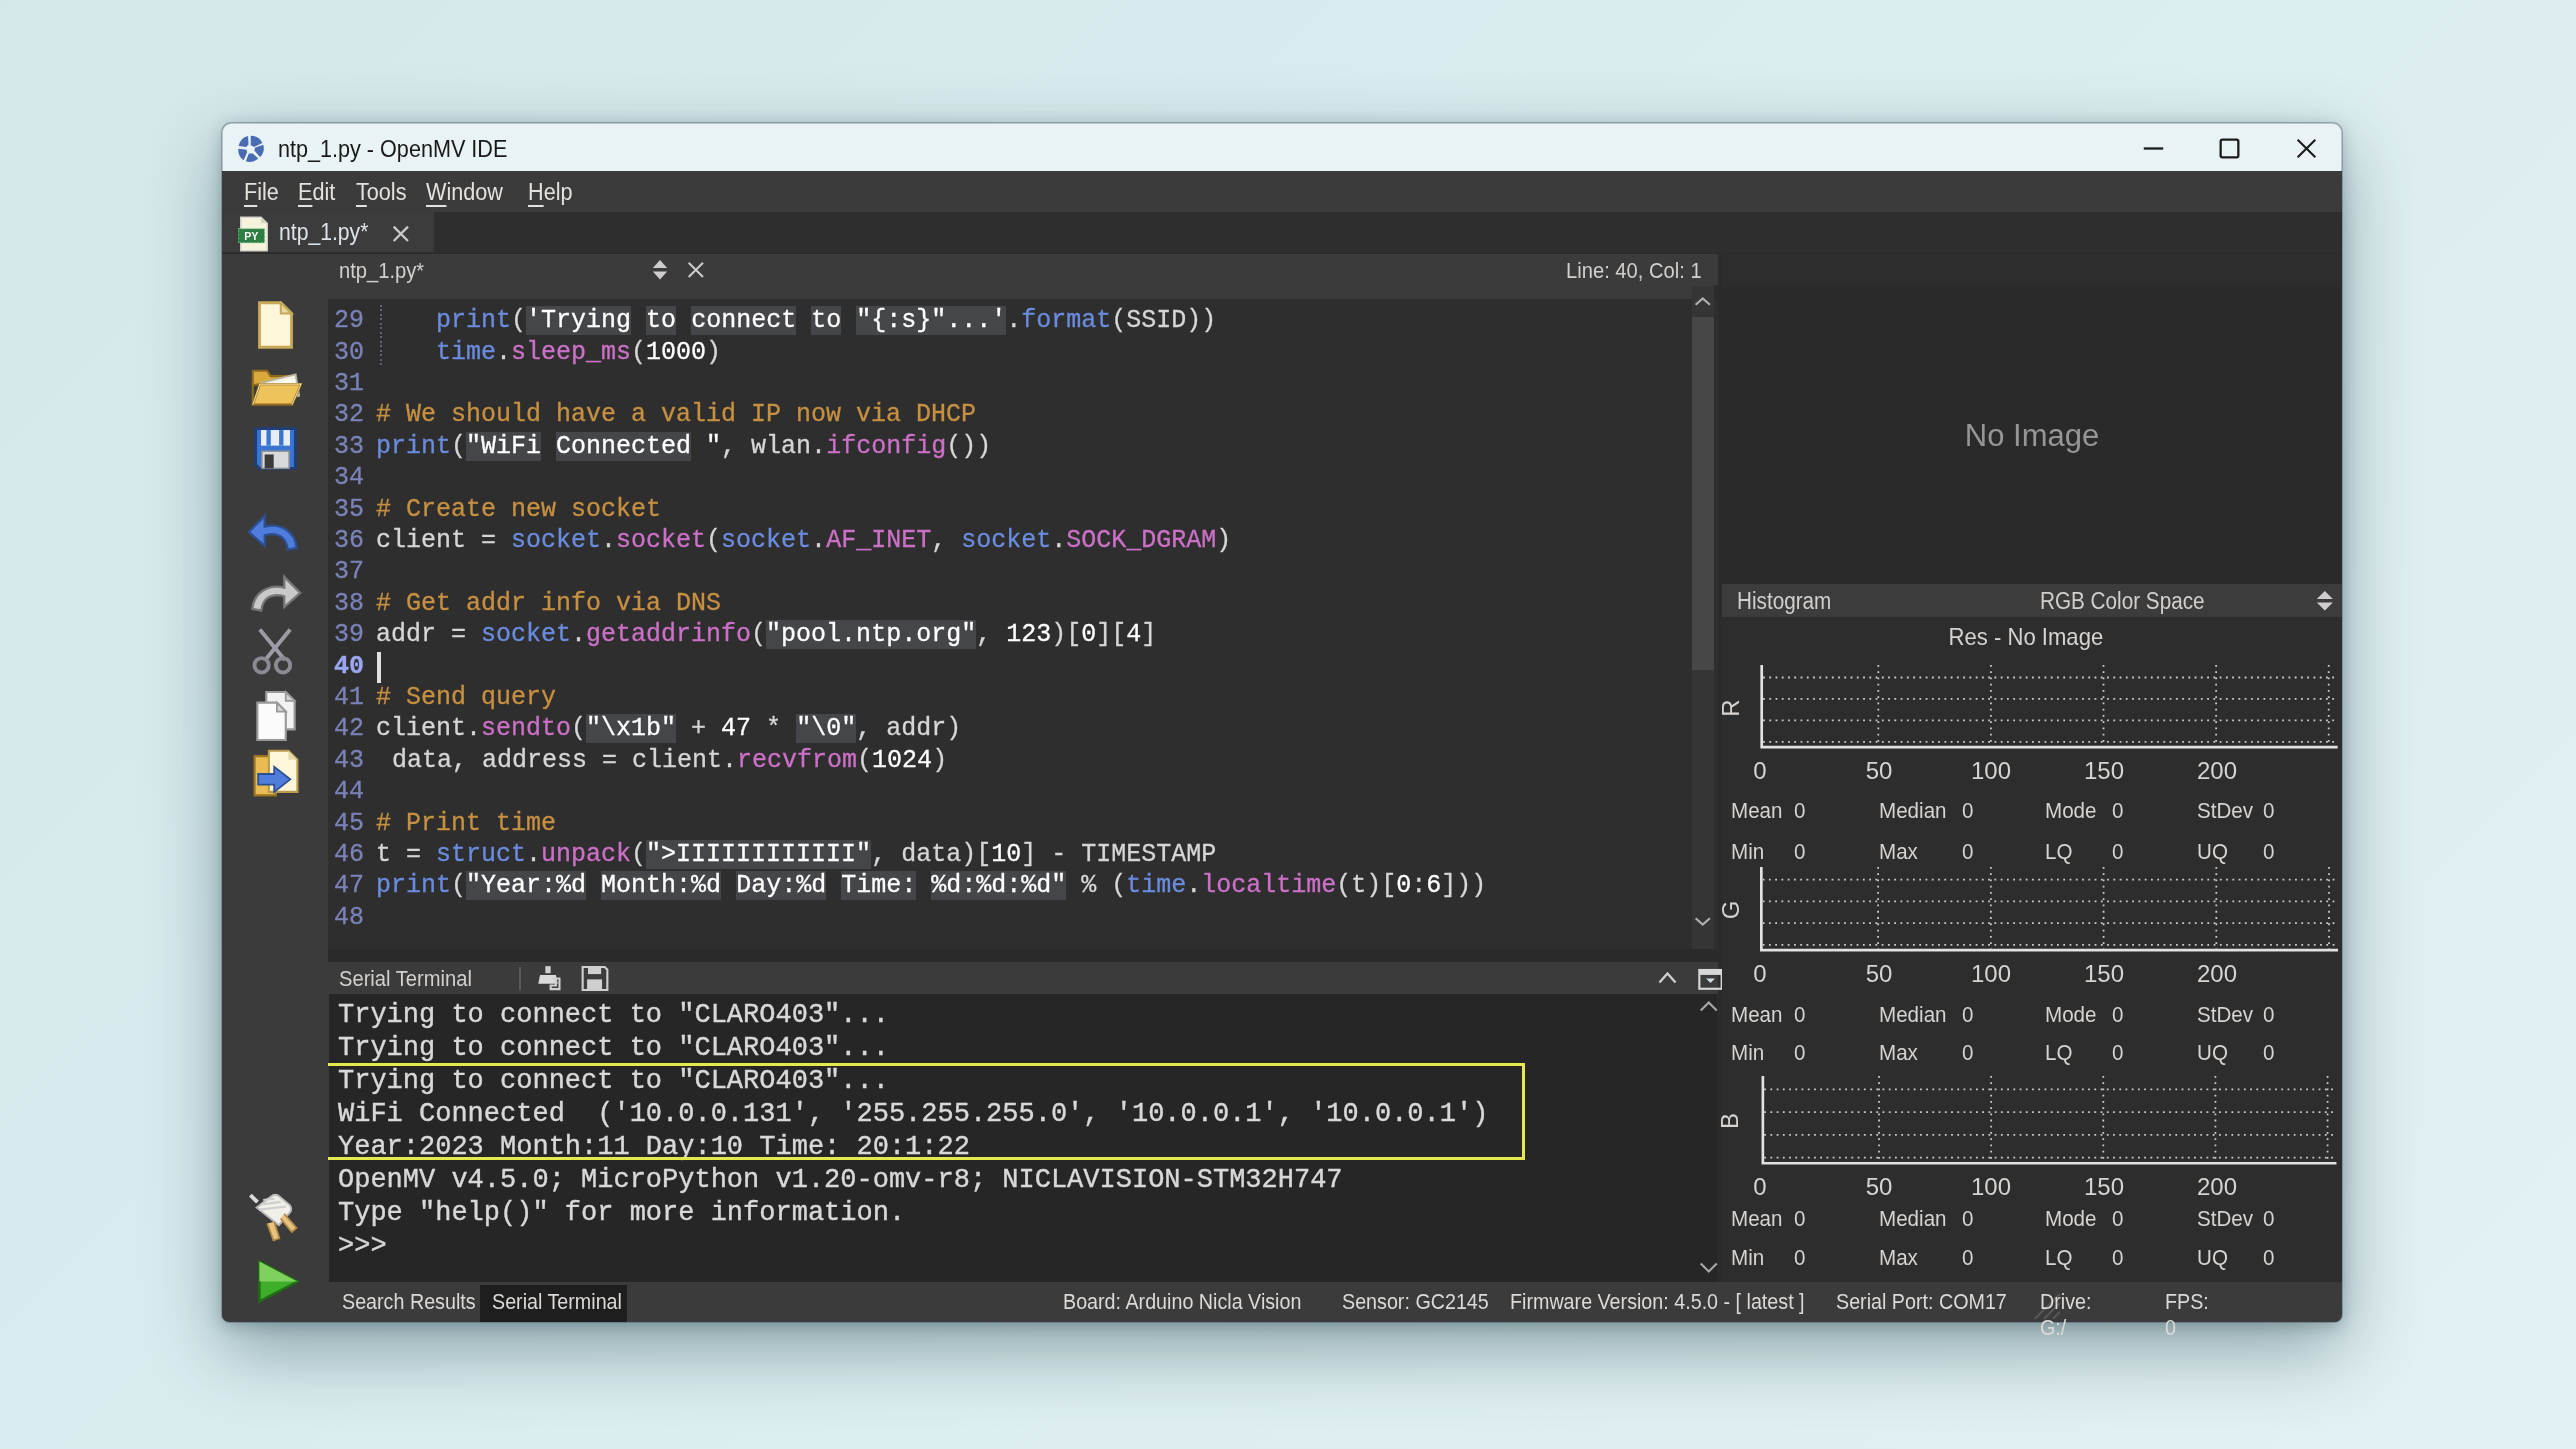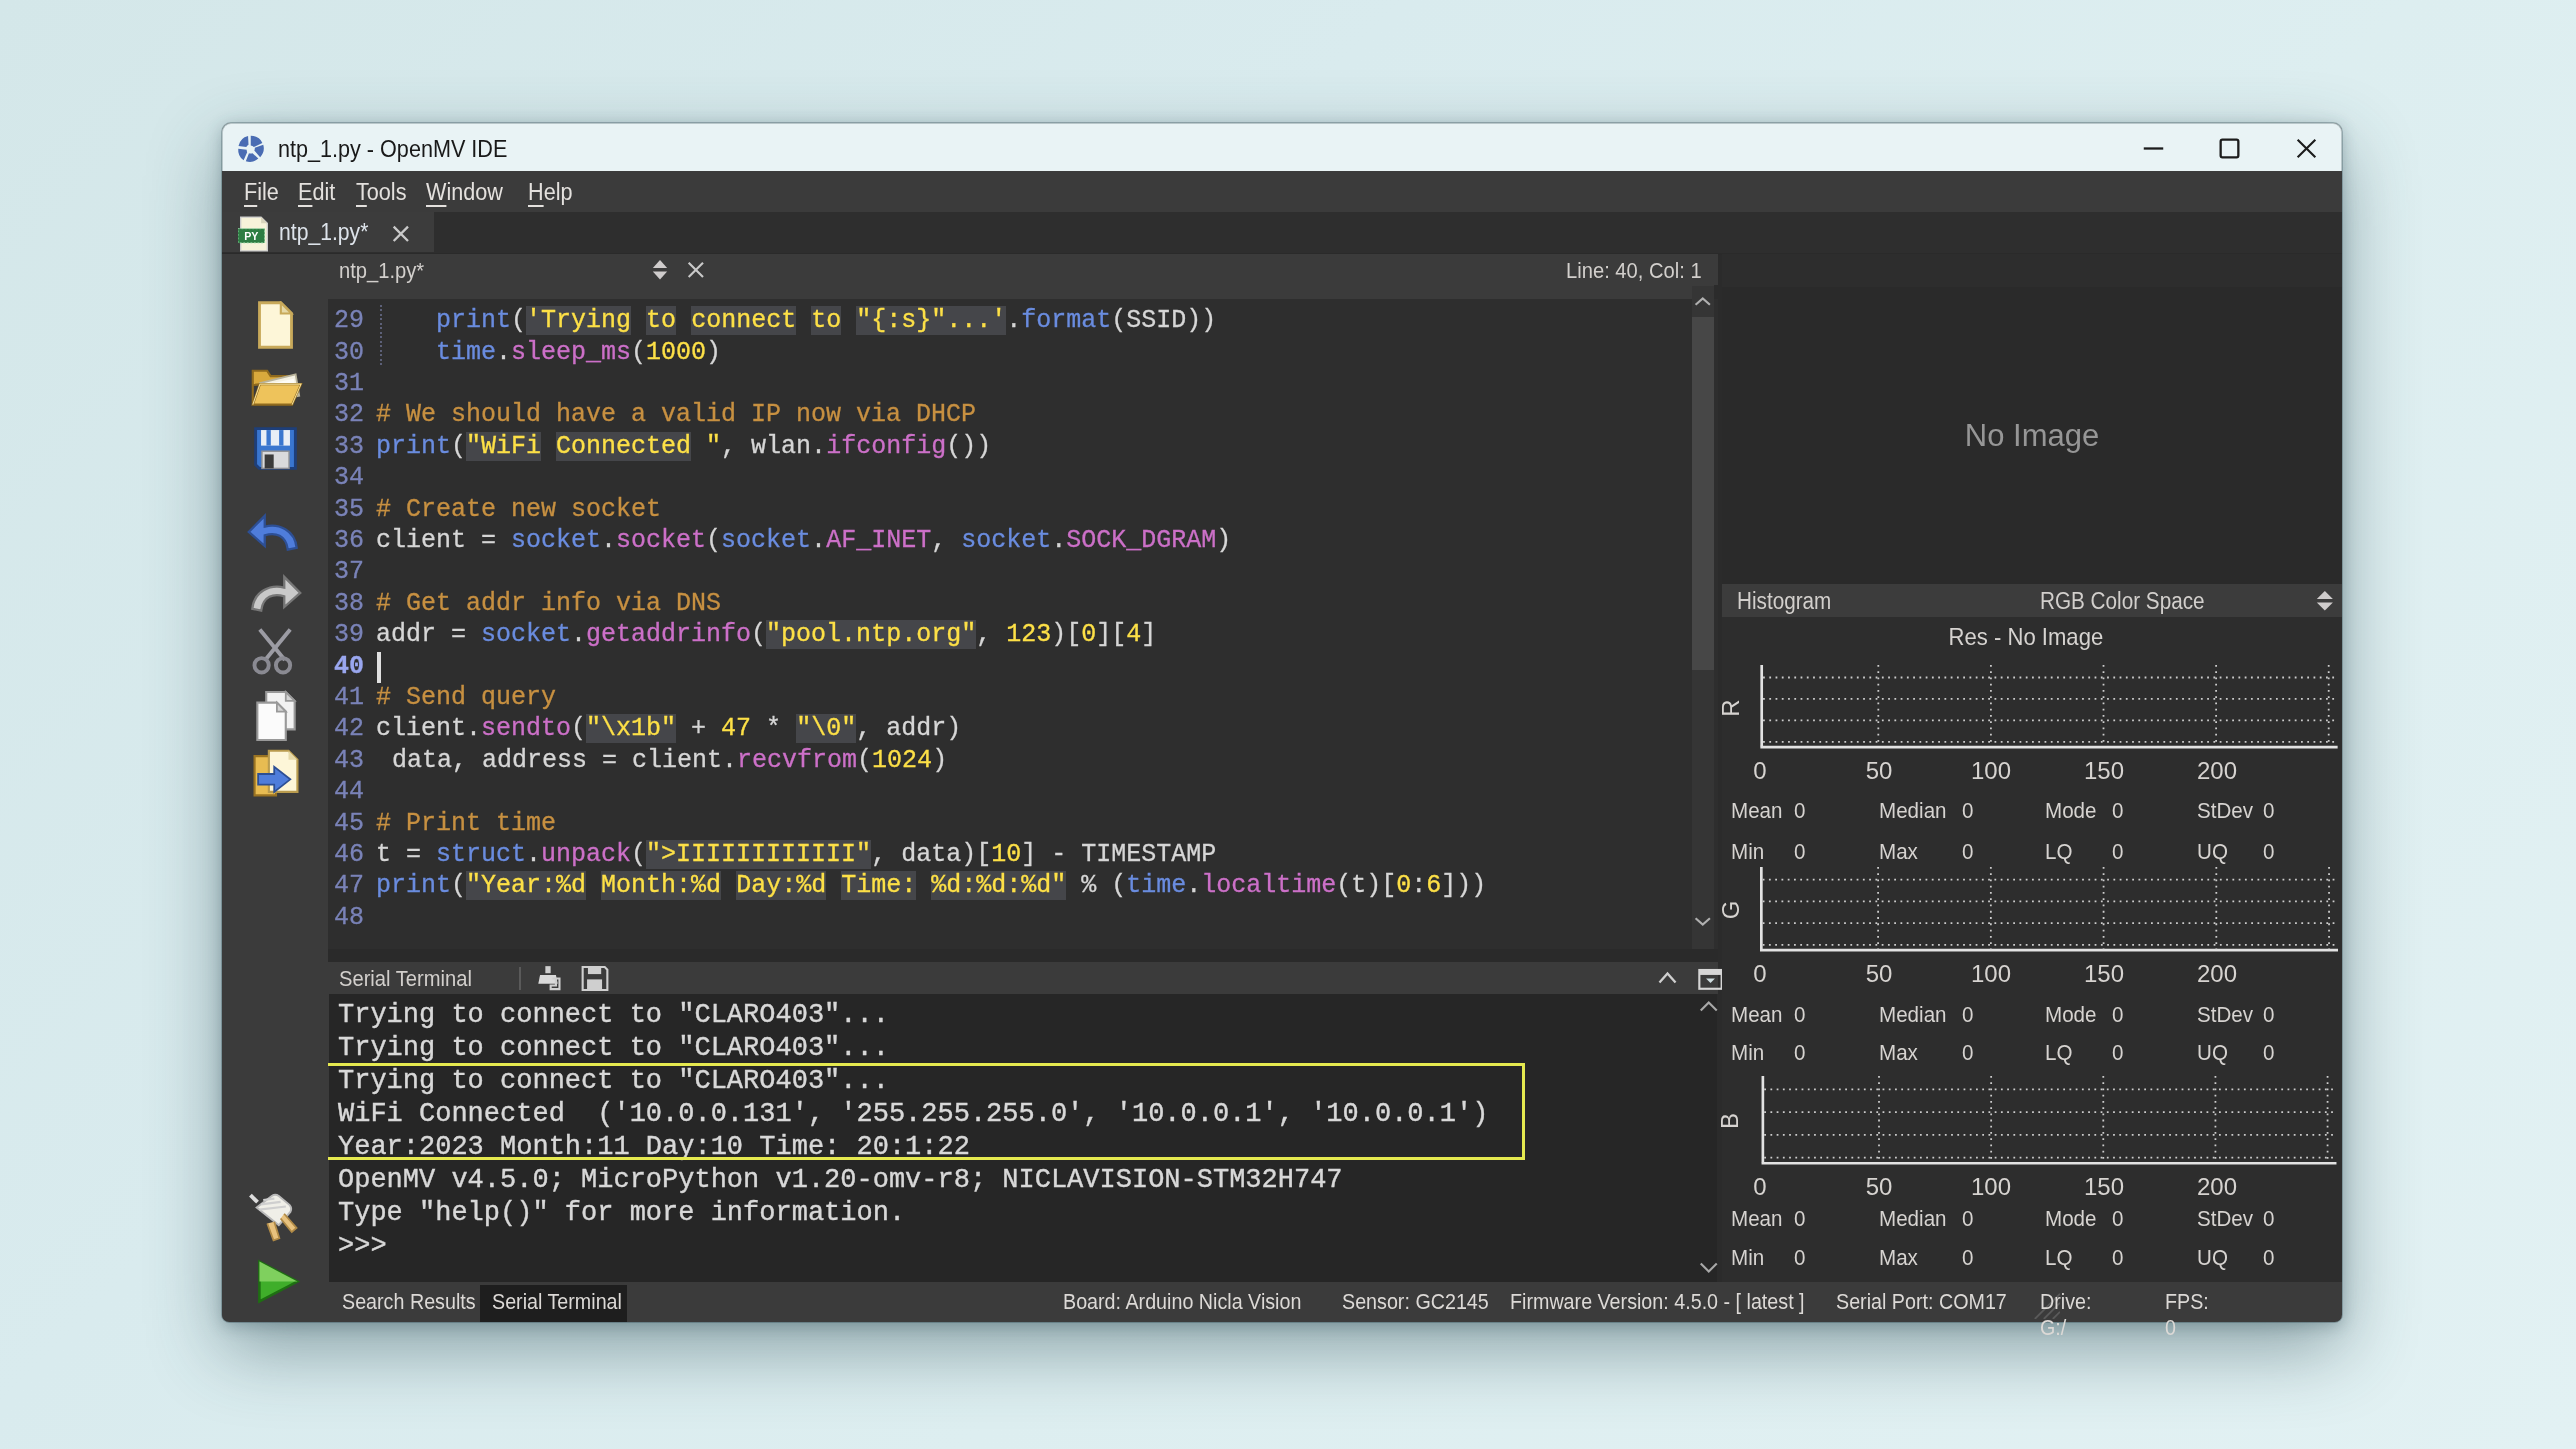--- a/index.html
+++ b/index.html
@@ -26,21 +26,21 @@
   #toolbar { position:absolute; left:0; top:131px; width:106px; height:1028px; background:#3b3b3b; z-index:5; }
   #edhead { position:absolute; left:106px; top:131px; width:1390px; height:31px; background:#3b3b3b; }
   #edhead .t { position:absolute; left:10.7px; top:3.6px; font-size:22.4px; color:#d2cfcc; transform:scaleX(0.90); transform-origin:0 50%; }
   #edhead .lc { position:absolute; right:16px; top:3.6px; font-size:22.4px; color:#d2cfcc; transform:scaleX(0.90); transform-origin:100% 50%; }
   #code { position:absolute; left:106px; top:176px; width:1390px; height:664px; background:#2e2e2e; overflow:hidden;
           font-family:"Liberation Mono", monospace; font-size:25px; -webkit-text-stroke:0.3px; }
   .cl { position:absolute; left:0; height:31px; line-height:31px; white-space:pre; }
   .ln { position:absolute; width:36px; text-align:right; color:#7a83b8; height:31px; line-height:31px;
         font-family:"Liberation Mono", monospace; font-size:25px; }
   .ct { position:absolute; left:48px; }
-  .kw { color:#6a8cdf; } .pk { color:#cc70c8; } .st { color:#fde047; } .cm { color:#c79041; }
+  .kw { color:#6a8cdf; } .pk { color:#cc70c8; } .st { color:#ffffff; } .cm { color:#c79041; }
   .wh { color:#d6d6d6; } .hl { background:#45464a; }
   #edscroll { position:absolute; left:1470px; top:163px; width:21.5px; height:664px; background:#353535; }
   #edthumb { position:absolute; left:1470px; top:194px; width:21.5px; height:353px; background:#474747; }
   #edsc-up { position:absolute; left:1470px; top:170px; width:21.5px; height:18px; }
   #edsc-dn { position:absolute; left:1470px; top:789px; width:21.5px; height:18px; }
   
   #hdiv { position:absolute; left:106px; top:826px; width:1390px; height:12.5px; background:#2a2a2a; }
   
   #termhead { position:absolute; left:106px; top:839px; width:1390px; height:32px; background:#3b3b3b; }
   #termhead .t { position:absolute; left:10.7px; top:3.6px; font-size:22.4px; color:#d2cfcc; transform:scaleX(0.90); transform-origin:0 50%; }

